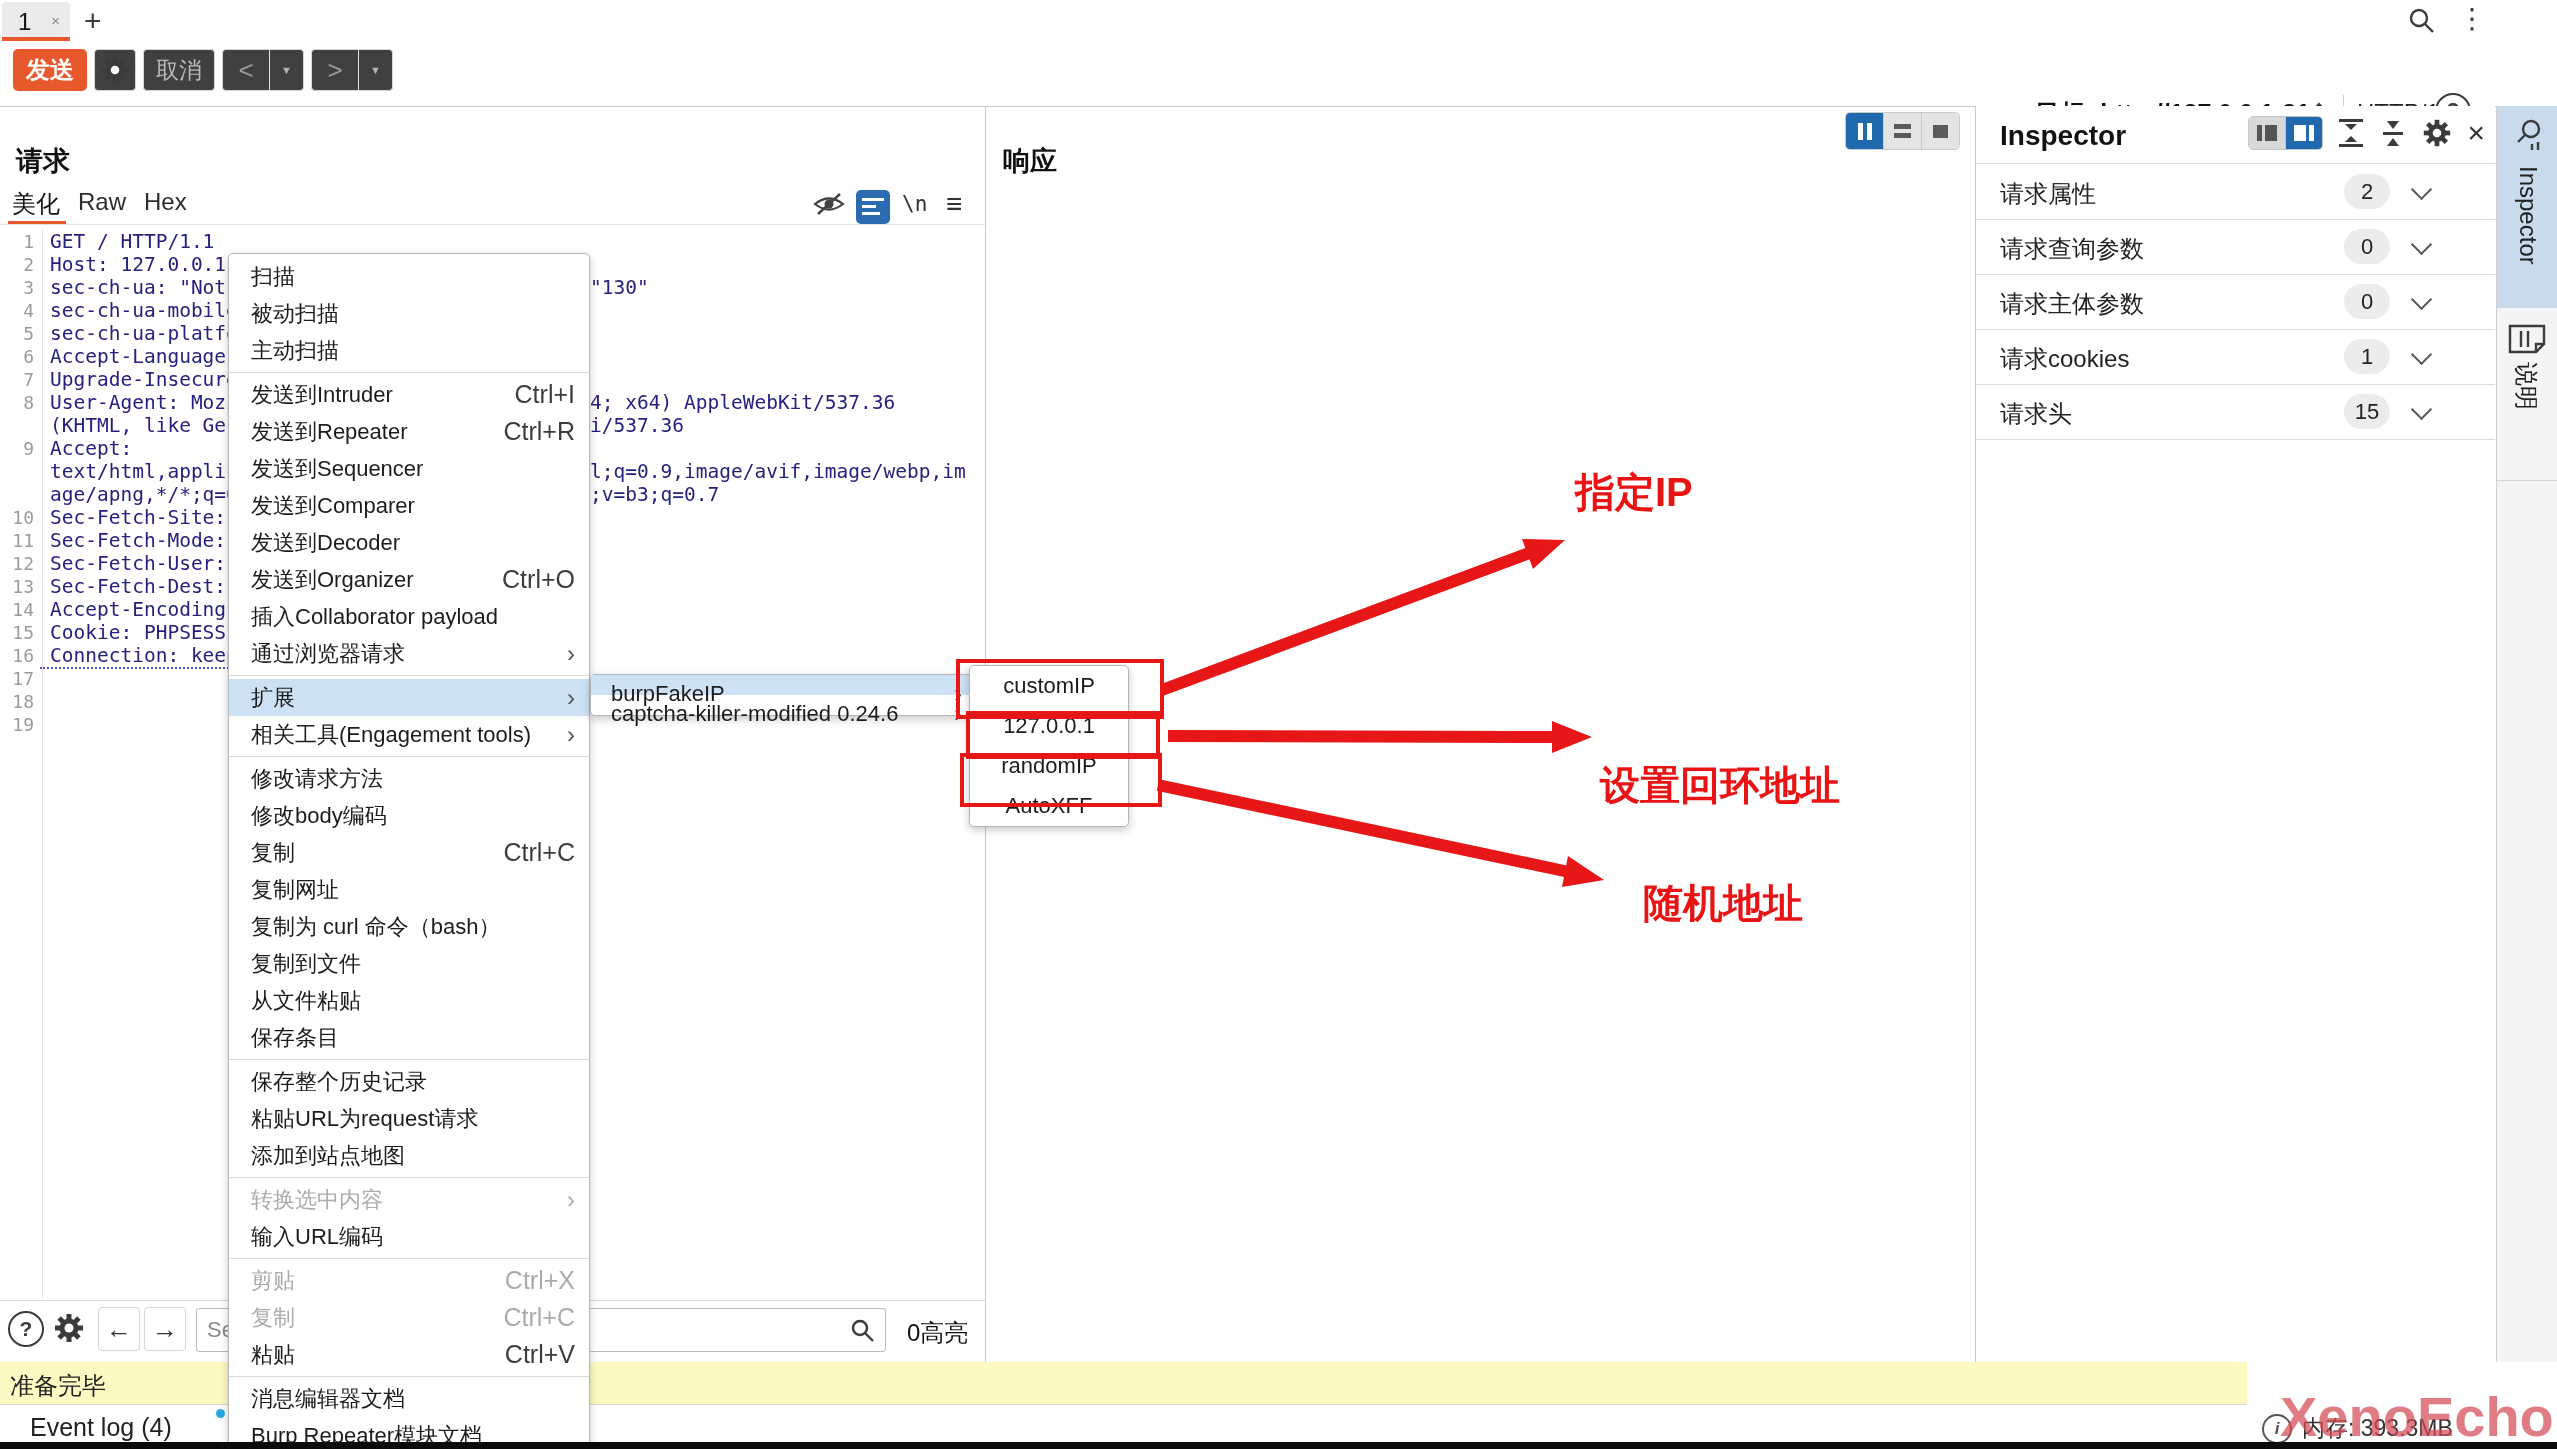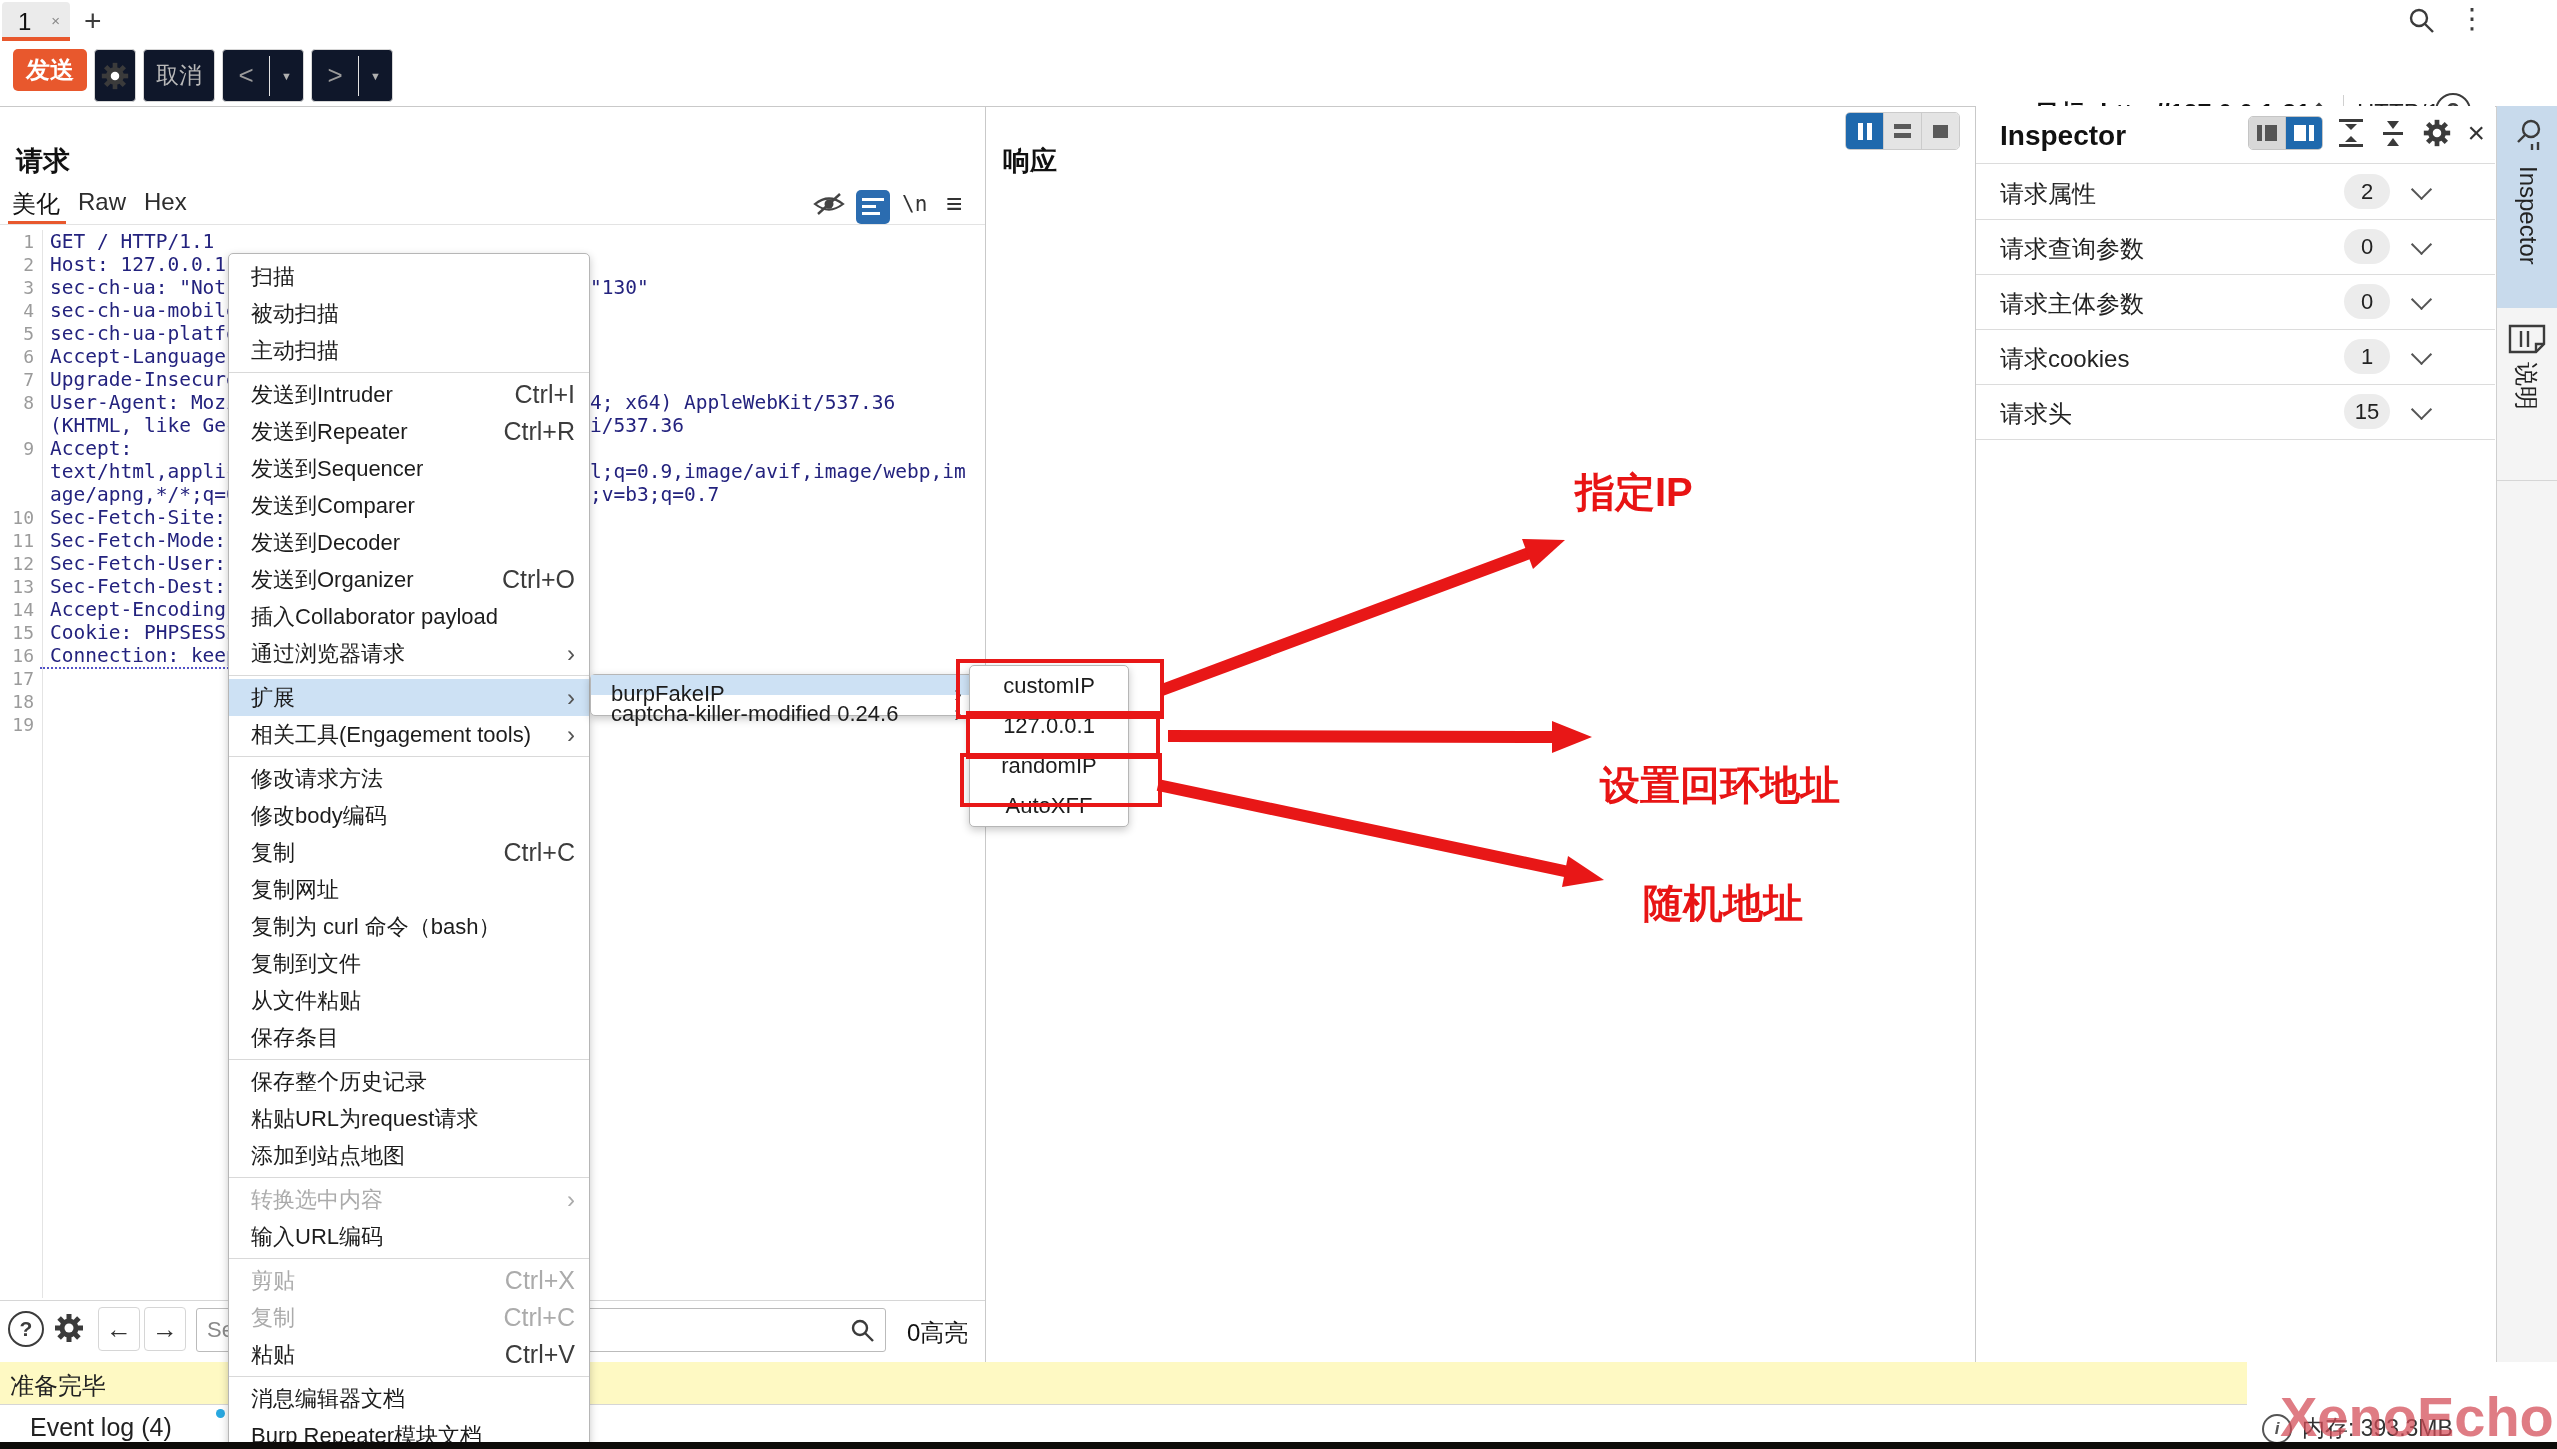--- a/index.html
+++ b/index.html
@@ -14,21 +14,21 @@
   .tab1 .x{position:absolute;right:10px;top:10px;font-size:15px;color:#8a8a8a;}
   .tab1 .uline{position:absolute;left:0;bottom:-1px;width:68px;height:4px;background:#e8582d;}
   .plusbtn{position:absolute;left:84px;top:4px;font-size:30px;color:#3c3c3c;}
   .topsearch{position:absolute;left:2406px;top:6px;}
   .kebab{position:absolute;left:2458px;top:2px;font-size:28px;color:#3c3c3c;letter-spacing:0;}
 
   
   .toolbar{position:absolute;left:0;top:41px;width:2557px;height:65px;background:#fff;border-bottom:1px solid #c9c9c9;}
   .btn-send{position:absolute;left:13px;top:8px;width:74px;height:42px;background:#e8582d;border-radius:5px;
             color:#fff;font-weight:bold;font-size:24px;text-align:center;line-height:42px;}
-  .btn-box{position:absolute;top:8px;height:53px;background:#0f172a;border:1px solid #d6d6d6;border-radius:4px;
+  .btn-box{position:absolute;top:8px;height:42px;background:#404040;border:1px solid #d6d6d6;border-radius:4px;
            display:flex;align-items:center;justify-content:center;box-sizing:border-box;}
   .btn-gear{left:94px;width:42px;}
   .btn-cancel{left:143px;width:72px;color:#b9b9b9;font-size:23px;}
   .btn-prev{left:222px;width:82px;}
   .btn-next{left:311px;width:82px;}
   .navgly{font-size:26px;color:#9a9a9a;width:46px;text-align:center;}
   .navsep{width:1px;height:40px;background:#e3e3e3;}
   .navdd{font-size:11px;color:#b0b0b0;width:33px;text-align:center;}
   .target{position:absolute;left:2035px;top:56px;font-size:25px;font-weight:bold;color:#111;}
   .pencil{position:absolute;left:2295px;top:56px;}

